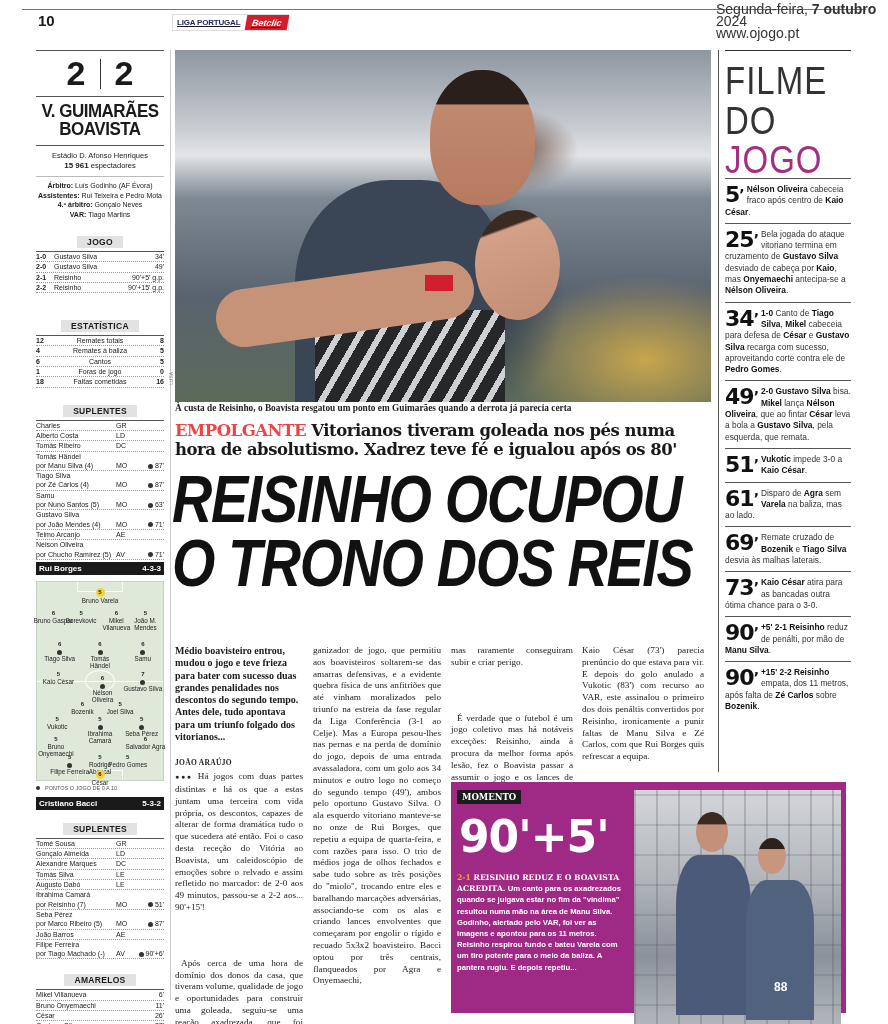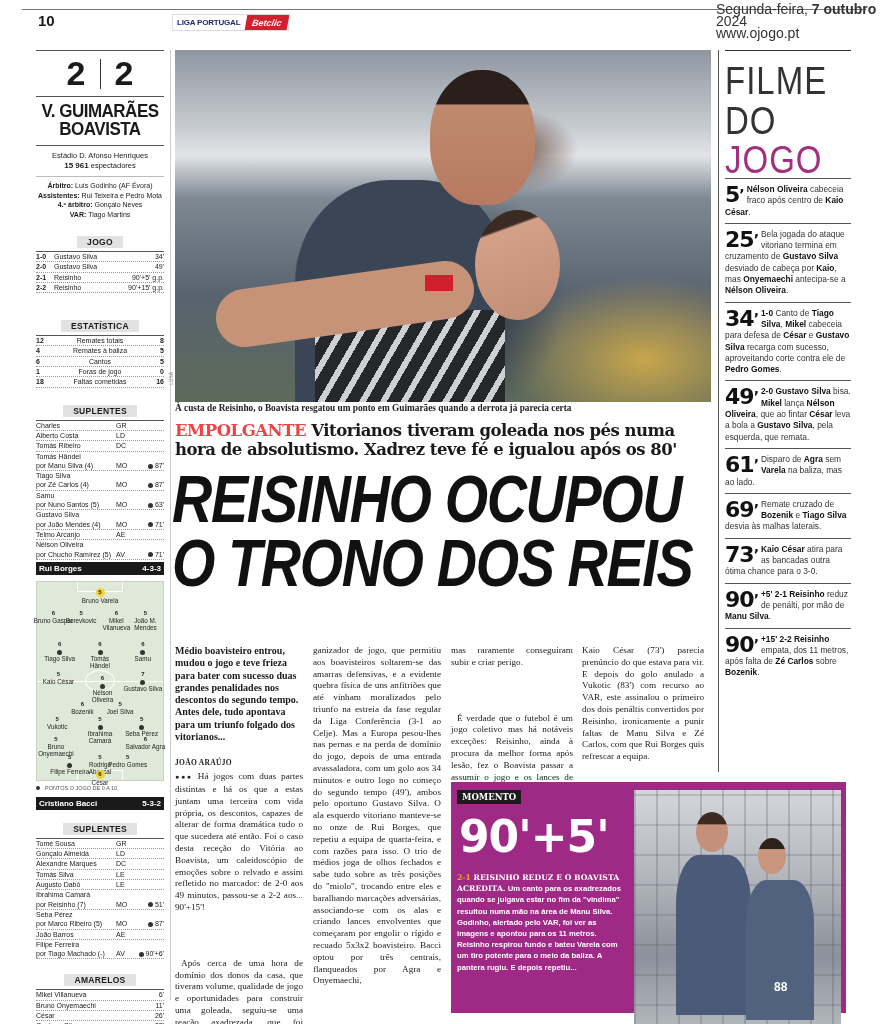--- a/index.html
+++ b/index.html
@@ -3,21 +3,21 @@
 <meta charset="utf-8">
 <style>
   * { box-sizing: border-box; margin: 0; padding: 0; }
   html, body { width: 888px; height: 1024px; background: #fff; overflow: hidden; }
   body { font-family: "Liberation Sans", sans-serif; color: #1a1a1a; position: relative; }
 
   
   .topbar { position: absolute; left: 0; top: 0; width: 888px; height: 40px; }
   .topline { position: absolute; left: 22px; right: 22px; top: 9px; height: 1px; background: #777; }
   .page-num { position: absolute; left: 38px; top: 12px; font-weight: bold; font-size: 15px; }
-  .liga-logo { position: absolute; left: 172px; top: 14px; height: 17px; display: flex; align-items: center; border: 1px solid #ddd; background: #fff; }
+  .liga-logo { position: absolute; left: 172px; top: 14px; height: 17px; display: flex; align-items: center; border: 1px solid #ddd; background: #fff; text-decoration: underline; }
   .liga-logo .lp { font-size: 8px; font-weight: bold; color: #1e2a6b; padding: 0 4px; letter-spacing: -0.2px; }
   .liga-logo .bc { background: #d21f2e; color: #fff; font-size: 9px; font-style: italic; font-weight: bold; padding: 2px 6px; height: 100%; display: flex; align-items: center; transform: skewX(-10deg); margin-left: 2px; }
   .social { position: absolute; left: 524px; top: 9px; font-size: 9.5px; line-height: 12px; color: #333; font-family: "Liberation Sans Narrow", "Liberation Sans", sans-serif; }
   .social .row { display: flex; align-items: center; gap: 3px; }
   .social .dot { width: 7px; height: 7px; border-radius: 50%; background: #222; display: inline-block; }
   .dateline { position: absolute; left: 716px; top: 3px; font-size: 14px; line-height: 12px; color: #333; }
   .dateline b { font-weight: bold; }
 
   
   .left { position: absolute; left: 36px; top: 50px; width: 128px; }
@@ -556,19 +556,20 @@
   <div class="hr" style="background:#333"></div>
   <div class="right-title">
     <span class="l1">FILME</span>
     <span class="l2a">DO </span><span class="l2b">JOGO</span>
   </div>
   <div id="events">
       <div class="ev"><span class="min">5<sup>’</sup></span><b>Nélson Oliveira</b> cabeceia fraco após centro de <b>Kaio César</b>.</div>
       <div class="ev"><span class="min">25<sup>’</sup></span>Bela jogada do ataque vitoriano termina em cruzamento de <b>Gustavo Silva</b> desviado de cabeça por <b>Kaio</b>, mas <b>Onyemaechi</b> antecipa-se a <b>Nélson Oliveira</b>.</div>
       <div class="ev"><span class="min">34<sup>’</sup></span><b>1-0</b> Canto de <b>Tiago Silva</b>, <b>Mikel</b> cabeceia para defesa de <b>César</b> e <b>Gustavo Silva</b> recarga com sucesso, aproveitando corte contra ele de <b>Pedro Gomes</b>.</div>
       <div class="ev"><span class="min">49<sup>’</sup></span><b>2-0 Gustavo Silva</b> bisa. <b>Mikel</b> lança <b>Nélson Oliveira</b>, que ao fintar <b>César</b> leva a bola a <b>Gustavo Silva</b>, pela esquerda, que remata.</div>
+      <div class="ev"><span class="min">51<sup>’</sup></span><b>Vukotic</b> impede 3-0 a <b>Kaio César</b>.</div>
       <div class="ev"><span class="min">61<sup>’</sup></span>Disparo de <b>Agra</b> sem <b>Varela</b> na baliza, mas ao lado.</div>
       <div class="ev"><span class="min">69<sup>’</sup></span>Remate cruzado de <b>Bozenik</b> e <b>Tiago Silva</b> desvia às malhas laterais.</div>
       <div class="ev"><span class="min">73<sup>’</sup></span><b>Kaio César</b> atira para as bancadas outra ótima chance para o 3-0.</div>
       <div class="ev"><span class="min">90<sup>’</sup></span><b>+5' 2-1 Reisinho</b> reduz de penálti, por mão de <b>Manu Silva</b>.</div>
       <div class="ev"><span class="min">90<sup>’</sup></span><b>+15' 2-2 Reisinho</b> empata, dos 11 metros, após falta de <b>Zé Carlos</b> sobre <b>Bozenik</b>.</div>
     </div>
 </div>
 
 </body></html>

